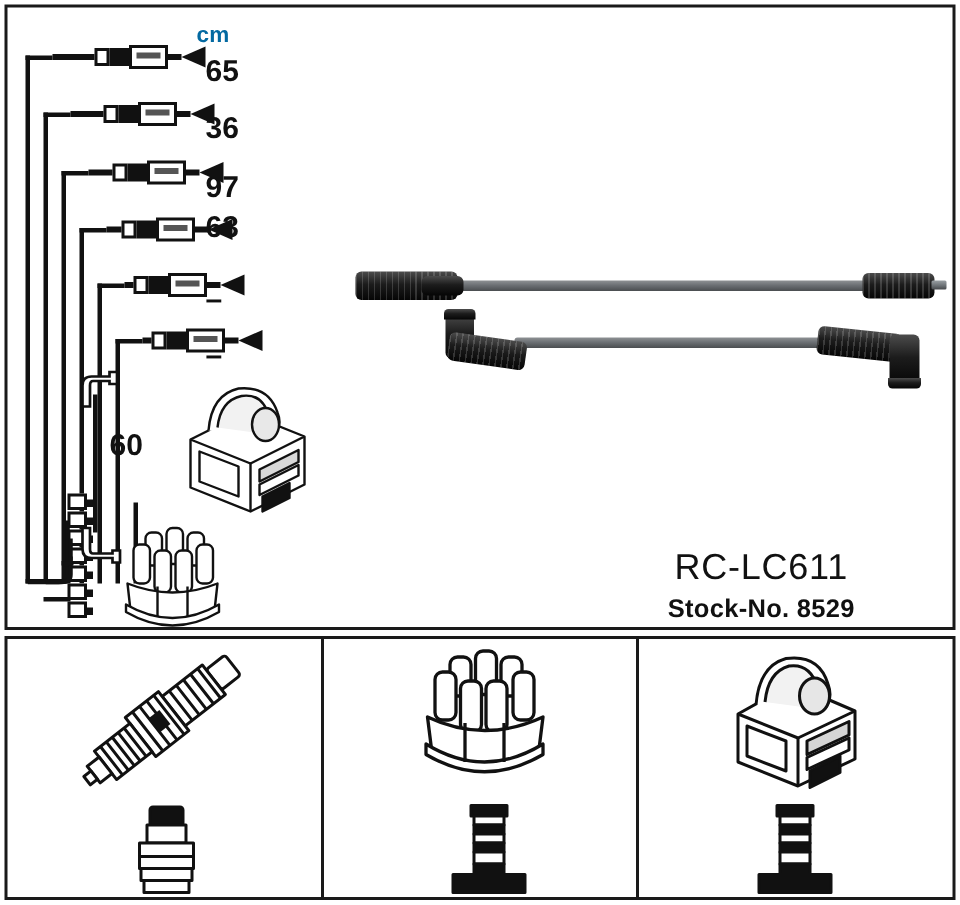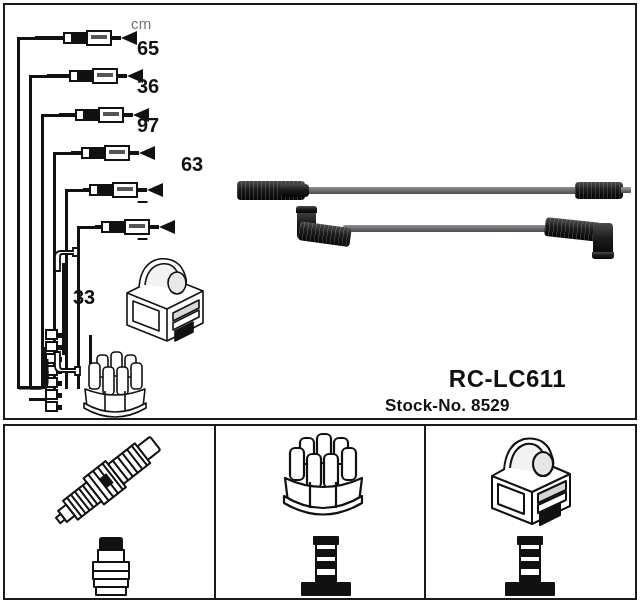--- a/index.html
+++ b/index.html
@@ -26,21 +26,21 @@
   .icon-cell{
     flex:1 1 0; position:relative; border-right:2px solid #1a1a1a;
   }
   .icon-cell:last-child{ border-right:none; }
   .icon-cell .upper{ position:absolute; left:0; top:0; right:0; height:104px; }
   .icon-cell .lower{ position:absolute; left:0; top:104px; right:0; bottom:0; }
 
   
   .cm-head{
     position:absolute; left:126px; top:10px;
-    font-size:15px; font-weight:normal; color:#737373; letter-spacing:.2px;
+    font-size:15px; font-weight:bold; color:#0369a1; letter-spacing:.2px;
   }
   .len-label{
     position:absolute; left:132px; width:46px;
     font-size:20px; font-weight:bold; color:#111;
     text-align:left; line-height:1;
   }
   .len-label.dash{ font-size:20px; }
 
   
   .cab-row{ position:absolute; height:18px; }
@@ -88,26 +88,26 @@
 
   
   .c33-wire{ position:absolute; width:3px; background:#111; }
   .c33-label{
     position:absolute; font-size:20px; font-weight:bold; color:#111;
   }
 
   
   .prod-code{
     position:absolute; left:380px; top:360px; width:245px;
-    text-align:center; font-size:24px; font-weight:bold;
+    text-align:center; font-size:24px; font-weight:normal;
     color:#111; letter-spacing:.5px;
   }
   .prod-stock{
     position:absolute; left:380px; top:391px; width:245px;
-    text-align:left; font-size:17px; font-weight:bold;
+    text-align:center; font-size:17px; font-weight:bold;
     color:#111; letter-spacing:.2px;
   }
 
   
   .photo-cable{ position:absolute; }
   .pc-lead{
     position:absolute; height:7px;
     background:linear-gradient(180deg,#8e9194 0%,#6c7074 45%,#4a4d50 100%);
     border-radius:2px;
   }
@@ -134,21 +134,21 @@
 
 <div id="sheet">
 
   <div class="main-frame">
 
     <div class="cm-head">cm</div>
 
     <div class="len-label" style="top:33px;">65</div>
     <div class="len-label" style="top:71px;">36</div>
     <div class="len-label" style="top:110px;">97</div>
-    <div class="len-label" style="top:149px;margin-left:44px;">63</div>
+    <div class="len-label" style="top:137px;">63</div>
     <div class="len-label dash" style="top:185px;">–</div>
     <div class="len-label dash" style="top:222px;">–</div>
 
     <div class="trunk" style="left:12px; top:32px; width:3px; height:352px;"></div>
     <div class="trunk" style="left:24px; top:70px; width:3px; height:314px;"></div>
     <div class="trunk" style="left:36px; top:109px; width:3px; height:275px;"></div>
     <div class="trunk" style="left:48px; top:147px; width:3px; height:237px;"></div>
     <div class="trunk" style="left:60px; top:184px; width:3px; height:200px;"></div>
     <div class="trunk" style="left:72px; top:221px; width:3px; height:163px;"></div>
     <div class="trunk" style="left:84px; top:330px; width:3px; height:54px;"></div>
@@ -237,21 +237,21 @@
       </g>
     </svg>
 
     <div class="c33-wire" style="left:57px; top:258px; height:92px;"></div>
     <svg style="position:absolute; left:46px; top:242px; width:30px; height:26px;" viewBox="0 0 30 26">
       <path d="M4,24 L4,10 Q4,4 10,4 L22,4 L22,1 L27,1 L27,9 L22,9 L22,7 L11,7 Q9,7 9,10 L9,24 Z" fill="#fff" stroke="#111" stroke-width="1.8"></path>
     </svg>
     <svg style="position:absolute; left:46px; top:345px; width:32px; height:28px;" viewBox="0 0 32 28">
       <path d="M4,2 L4,16 Q4,22 10,22 L24,22 L24,25 L29,25 L29,17 L24,17 L24,19 L11,19 Q9,19 9,16 L9,2 Z" fill="#fff" stroke="#111" stroke-width="1.8"></path>
     </svg>
-    <div class="c33-label" style="left:68px; top:281px;">33</div>
+    <div class="c33-label" style="left:68px; top:281px;">60</div>
 
     <svg style="position:absolute; left:114px; top:248px; width:92px; height:90px;" viewBox="0 0 92 90">
       <g stroke="#111" stroke-width="1.6" fill="#fff" stroke-linejoin="round">
 
         <path d="M8,40 L44,22 L84,38 L84,70 L48,88 L8,72 Z"></path>
         <path d="M8,40 L48,56 L84,38"></path>
         <path d="M48,56 L48,88"></path>
 
         <path d="M20,34 Q22,10 40,6 Q60,4 66,22 Q70,32 62,38"></path>
         <path d="M26,32 Q28,14 42,11 Q56,9 60,24 Q62,32 56,36" fill="#f2f2f2"></path>

